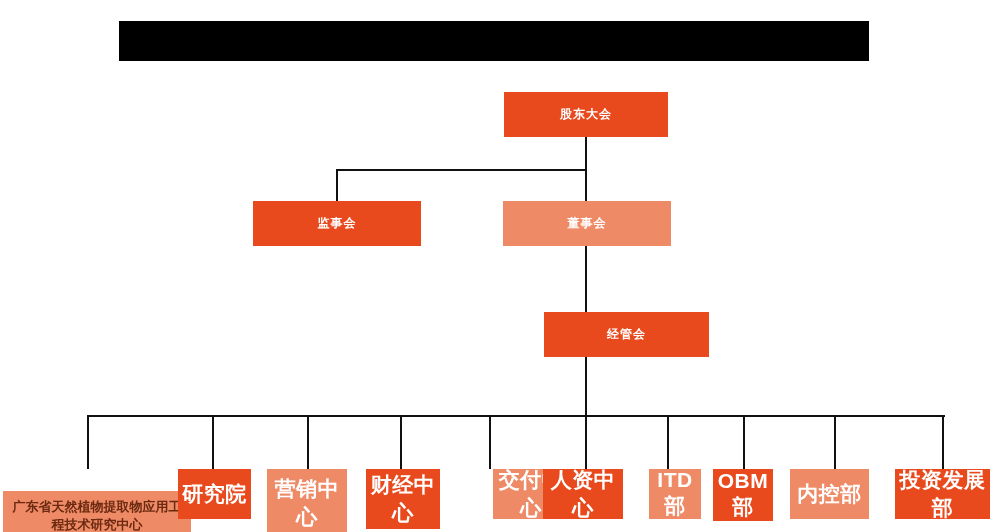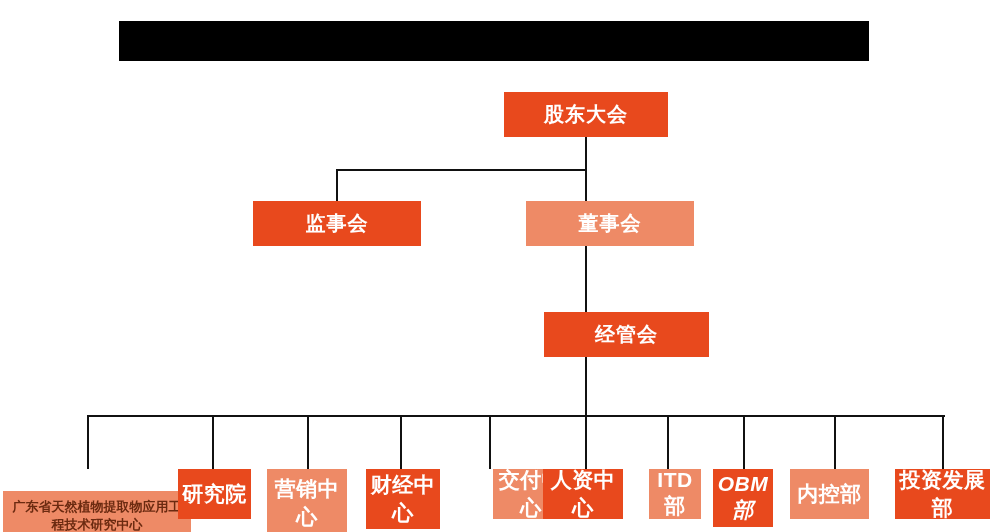--- a/index.html
+++ b/index.html
@@ -27,21 +27,21 @@
     background:var(--bar);
   }
   .node{
     position:absolute;
     display:flex;
     align-items:center;
     justify-content:center;
     text-align:center;
     color:var(--node-text);
     font-weight:700;
-    font-size:20px;
+    font-size:12px;
     letter-spacing:1px;
   }
   .node.dark{background:var(--primary);}
   .node.light{background:var(--light);}
   .node.dept{font-size:21px;letter-spacing:0.5px;}
   .node.small-text{
     font-size:13px;
     line-height:1.4;
     letter-spacing:0;
     color:var(--deep-text);
@@ -75,21 +75,21 @@
   <div class="line v" style="left:834px;top:415px;height:54px;"></div>
   <div class="line v" style="left:942px;top:415px;height:54px;"></div>
 
   <div class="node dark" style="left:504px;top:92px;width:164px;height:45px;">
     <span>股东大会</span>
   </div>
 
   <div class="node dark" style="left:253px;top:201px;width:168px;height:45px;">
     <span>监事会</span>
   </div>
-  <div class="node light" style="left:526px;top:201px;width:168px;height:45px;">
+  <div class="node light" style="left:503px;top:201px;width:168px;height:45px;">
     <span>董事会</span>
   </div>
 
   <div class="node dark" style="left:504px;top:312px;width:165px;height:45px;margin-left:40px;">
     <span>经管会</span>
   </div>
 
   <div class="node light dept small-text" style="left:3px;top:491px;width:188px;height:50px;">
     <span>广东省天然植物提取物应用工程技术研究中心</span>
   </div>
@@ -104,21 +104,21 @@
   </div>
   <div class="node light dept" style="left:455px;top:469px;width:76px;height:50px;margin-left:38px;">
     <span>交付中心</span>
   </div>
   <div class="node dark dept" style="left:543px;top:469px;width:80px;height:50px;align-items:center;">
     <span>人资中心</span>
   </div>
   <div class="node light dept" style="left:649px;top:469px;width:52px;height:50px;">
     <span>ITD部</span>
   </div>
-  <div class="node dark dept" style="left:713px;top:469px;width:60px;height:58px;font-style:italic;">
+  <div class="node dark dept" style="left:713px;top:469px;width:60px;height:52px;">
     <span>OBM部</span>
   </div>
   <div class="node light dept" style="left:790px;top:469px;width:79px;height:50px;">
     <span>内控部</span>
   </div>
   <div class="node dark dept" style="left:895px;top:469px;width:95px;height:50px;">
     <span>投资发展部</span>
   </div>
 
 </div>

